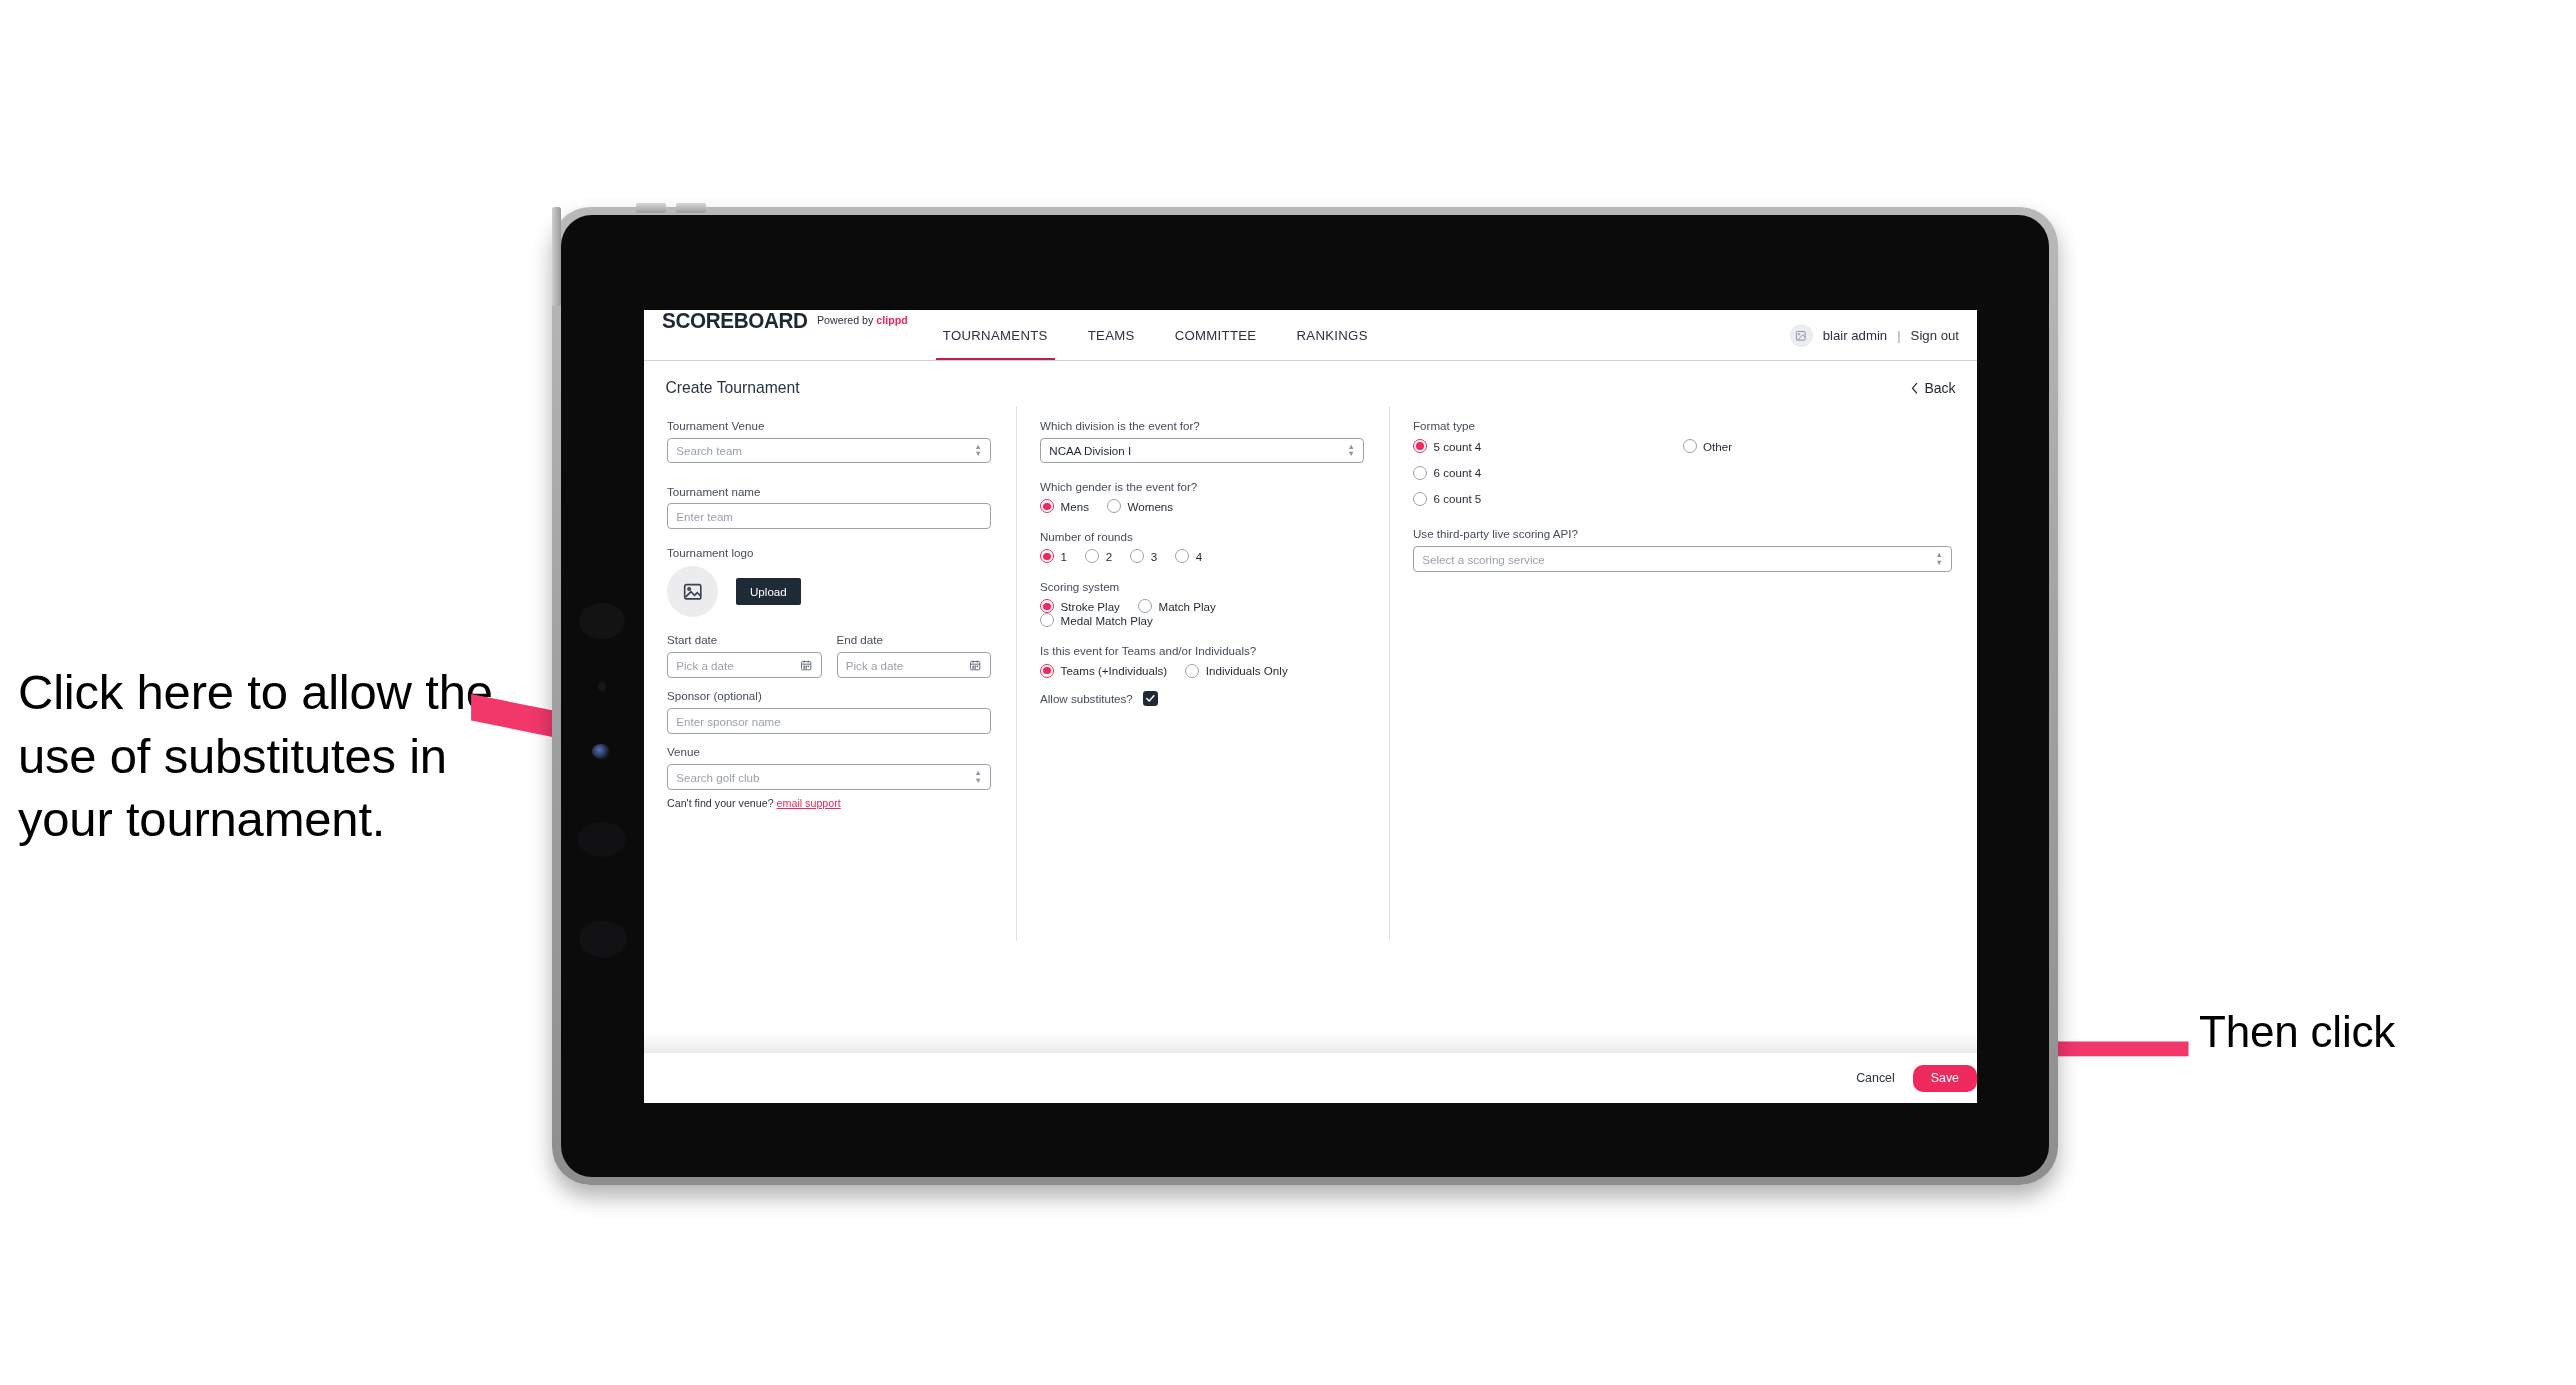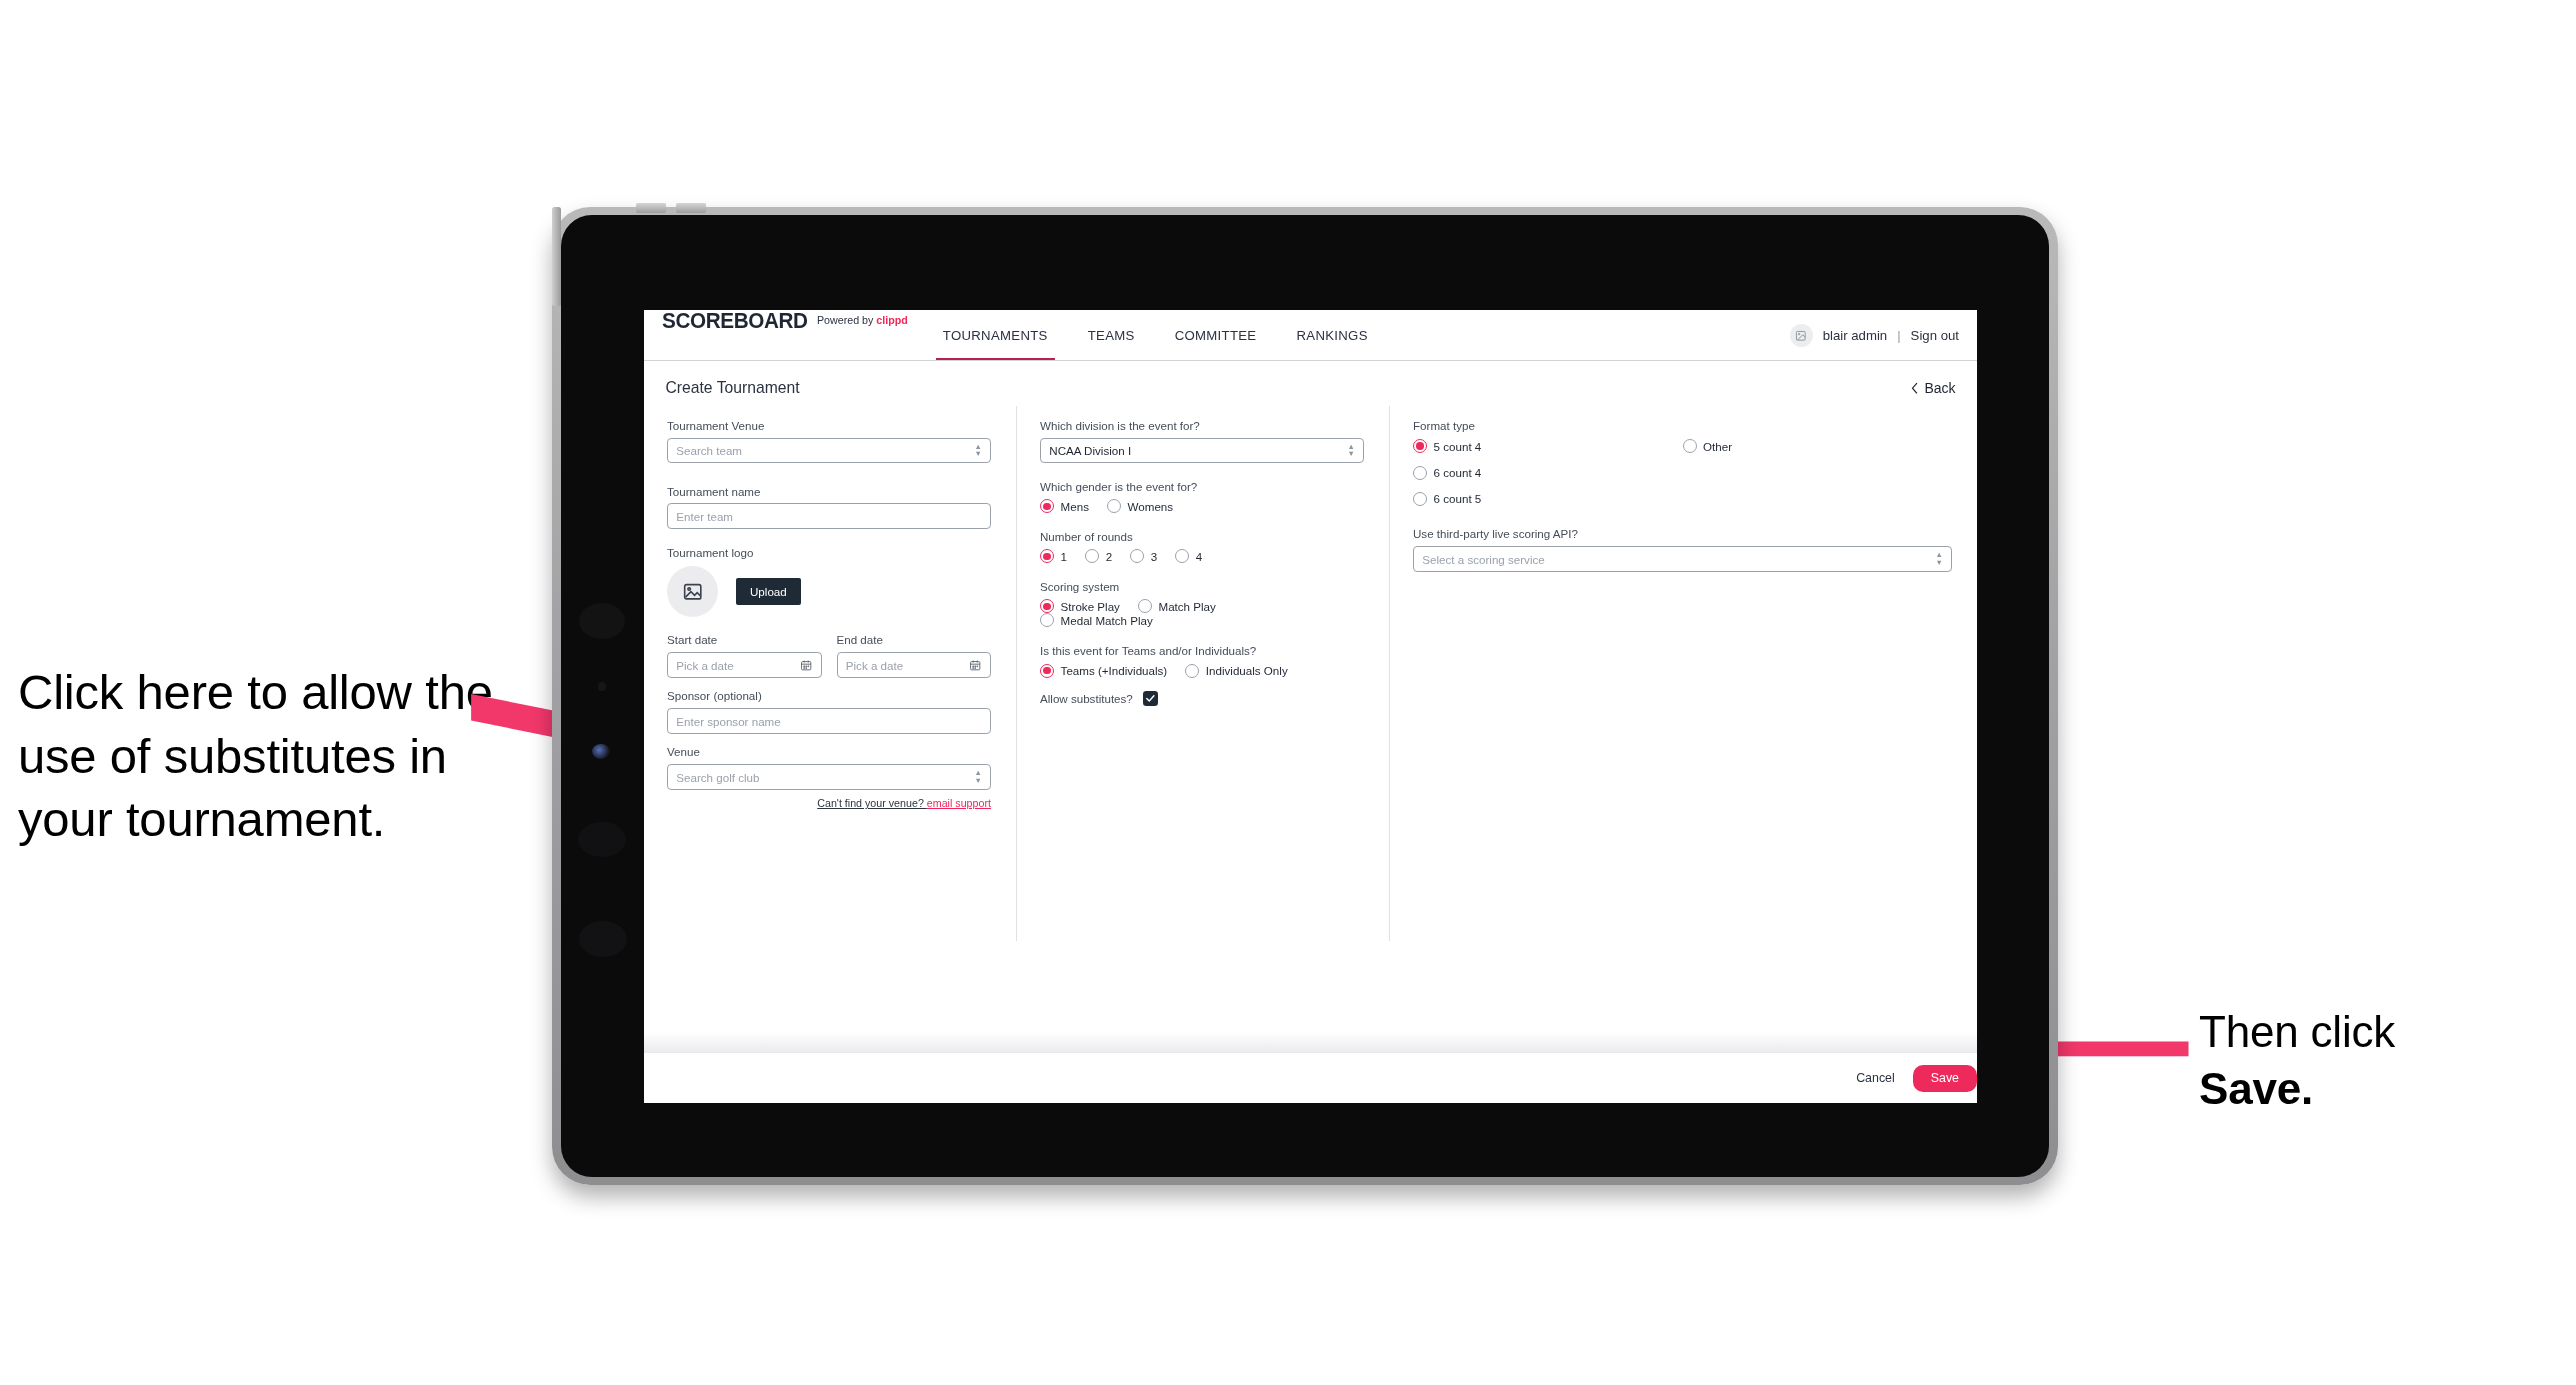--- a/index.html
+++ b/index.html
@@ -115,21 +115,21 @@
      display:flex;align-items:center;justify-content:center;}
   #logo-circle svg{width:21.5px;height:21.5px;}
   #upload-btn{background:#1f2a37;color:#fff;font-size:11.6px;border-radius:2px;
      padding:6.6px 14px;cursor:pointer;}
 
   
   #dates-row{display:flex;gap:15px;}
   #dates-row > div{flex:1;}
 
   
-  #venue-help{margin-top:7.4px;text-align:right;font-size:10.7px;color:#2d3541;text-decoration:underline;}
+  #venue-help{margin-top:7.4px;font-size:10.7px;color:#2d3541;}
   #venue-help a{color:#f0275b;text-decoration:underline;cursor:pointer;}
 
   
   .radio-row{display:flex;align-items:center;gap:0;margin-top:6.6px;flex-wrap:wrap;}
   .radio-opt{display:flex;align-items:center;gap:6.6px;margin-right:18px;cursor:pointer;}
   .radio{width:14px;height:14px;border-radius:50%;border:1.3px solid #9aa1ab;
      box-sizing:border-box;display:flex;align-items:center;justify-content:center;
      flex:none;}
   .radio.on{border-color:#ee2a5d;}
   .radio.on:after{content:"";width:7.4px;height:7.4px;border-radius:50%;background:#ee2a5d;}
@@ -159,21 +159,20 @@
   #save-btn{background:#ee2a5d;color:#fff;font-size:12.4px;border-radius:10px;
      padding:6.6px 18px;cursor:pointer;}
 </style>
 </head>
 <body>
 
 <div class="anno" id="anno-left">Click here to allow the use of substitutes in your tournament.</div>
 
 <div class="anno" id="anno-right">
   <div>Then click</div>
-  <div class="bold">Save.</div>
 </div>
 
 <svg class="arrow-svg" id="arrow-left-svg" width="652" height="165" viewBox="0 0 790 200">
   <g fill="#f2376b">
     <polygon points="0,0 700,140 690,172 0,32"></polygon>
     <polygon points="660,106 790,163 653,196"></polygon>
   </g>
 </svg>
 
 <svg class="arrow-svg" id="arrow-right-svg" width="223" height="74" viewBox="0 0 270 90">

